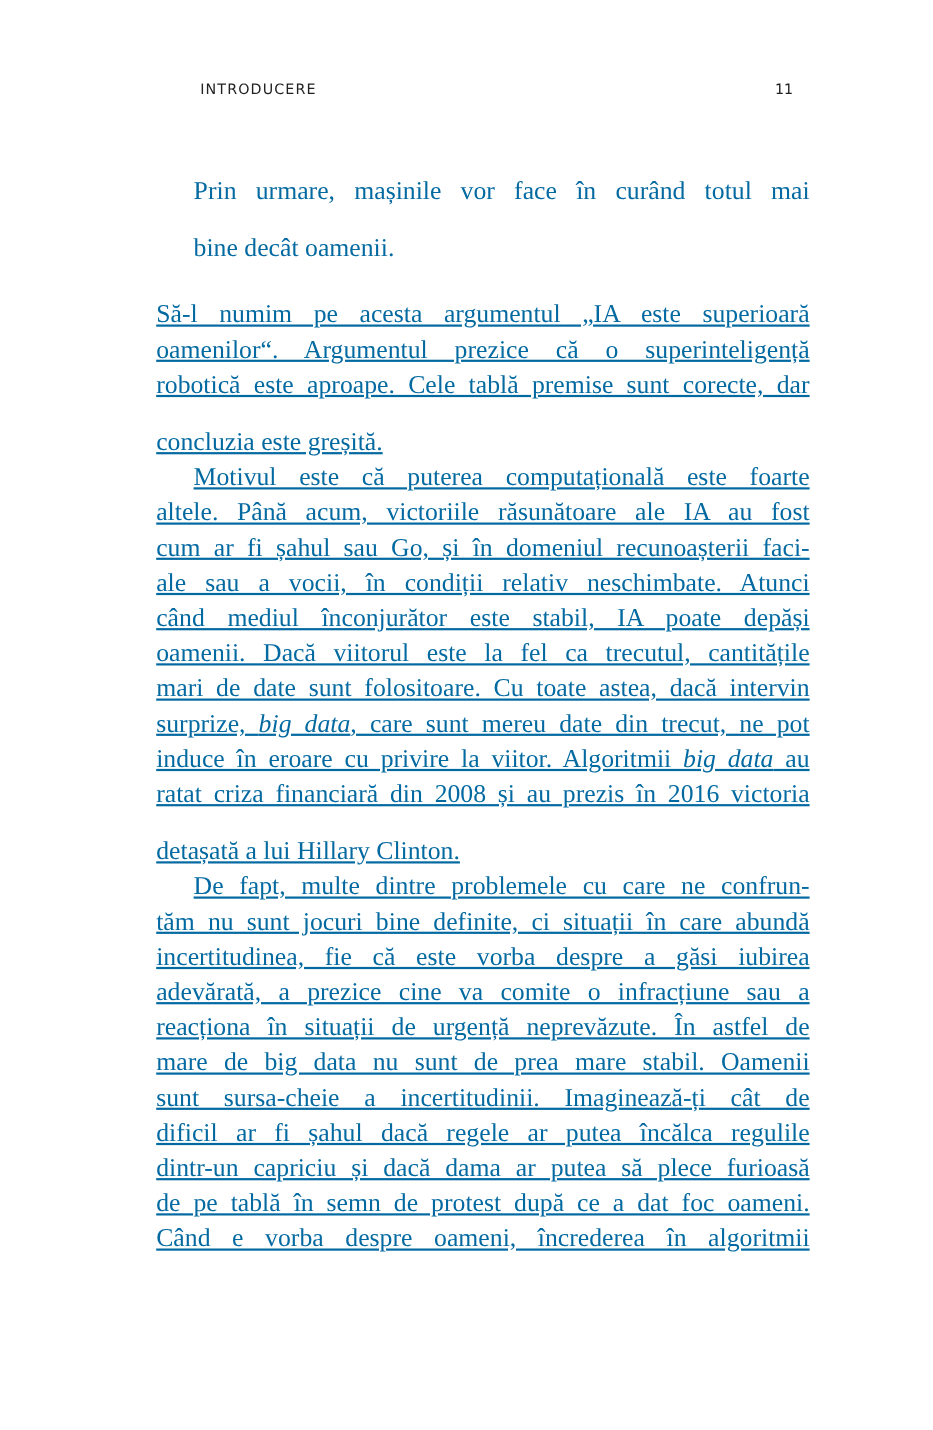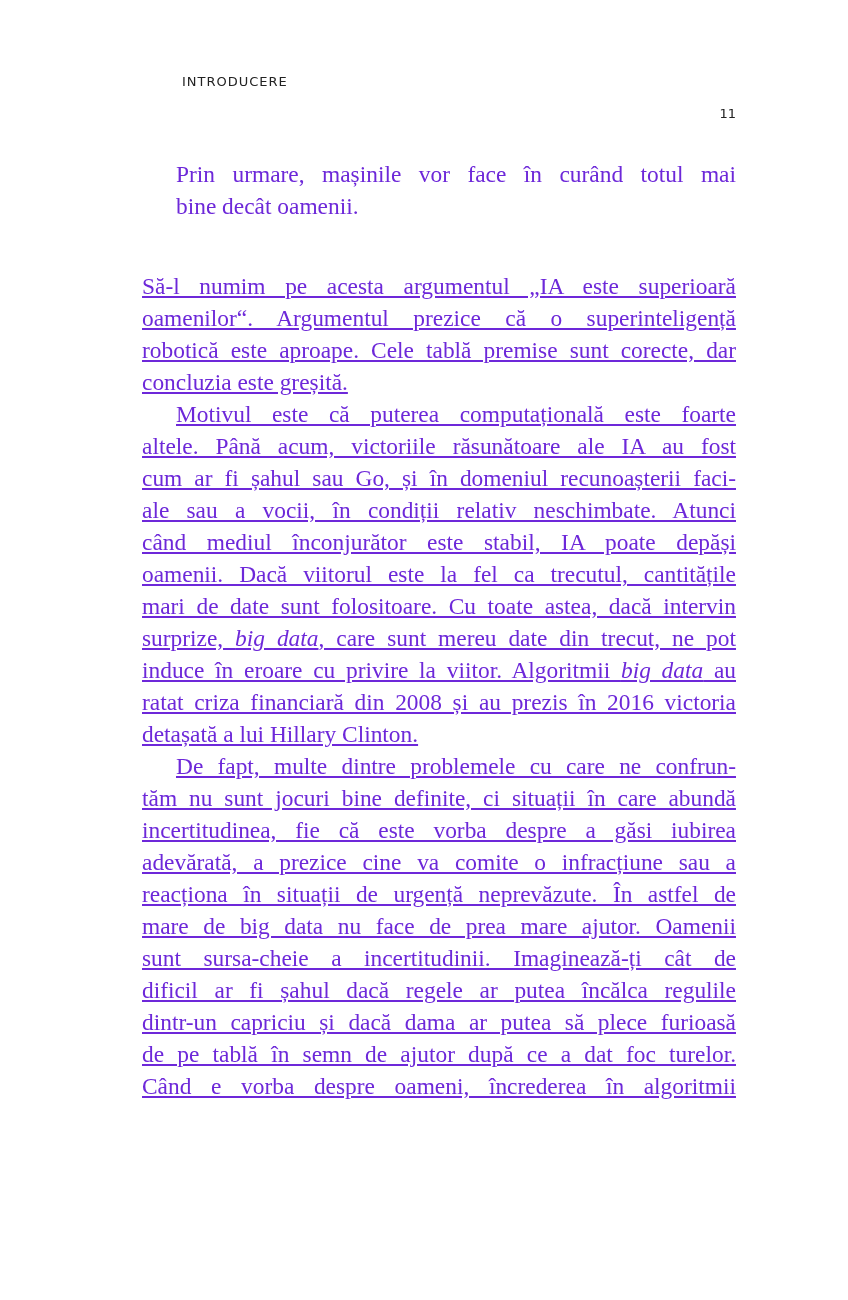--- a/index.html
+++ b/index.html
@@ -3,28 +3,28 @@
 <meta charset="utf-8">
 <style>
   html, body { margin: 0; padding: 0; background: #ffffff; }
   body { width: 848px; height: 1300px; position: relative; overflow: hidden; color: #1d1a18; }
   .running-head {
     position: absolute; top: 74px; left: 142px; width: 594px; height: 20px;
     font-family: "DejaVu Sans", sans-serif; font-size: 13px; letter-spacing: 1px;
     color: #222;
   }
   .running-head .title { position: absolute; left: 0; top: 0; margin-left: 40px; }
-  .running-head .page { position: absolute; right: 0; top: 0; letter-spacing: 0; margin-top: 32px; }
+  .running-head .page { position: absolute; right: 15px; top: 0; letter-spacing: 0; }
   .text {
     position: absolute; left: 142px; width: 594px;
     font-family: "Liberation Serif", "DejaVu Serif", serif;
-    font-size: 23.4px; line-height: 32px; color: #6d28d9;
+    font-size: 23.4px; line-height: 32px; color: #0369a1;
   }
   .line { display: block; height: 32px; white-space: nowrap; text-align: justify; text-align-last: justify; }
-  .line.last { text-align-last: left; }
+  .line.last { text-align-last: left; margin-top: 20px; }
   .quote { top: 158px; left: 176px; width: 560px; }
   .para1 { top: 270px; text-decoration: underline; }
   .indent { padding-left: 34px; }
   em { font-style: italic; }
 </style>
 </head>
 <body>
 
 <div class="running-head">
   <span class="title">INTRODUCERE</span>
@@ -52,19 +52,19 @@
   <span class="line"><span>surprize, </span><em>big data</em><span>, care sunt mereu date din trecut, ne pot</span></span>
   <span class="line"><span>induce în eroare cu privire la viitor. Algoritmii </span><em>big data</em><span> au</span></span>
   <span class="line">ratat criza financiară din 2008 și au prezis în 2016 victoria</span>
   <span class="line last">detașată a lui Hillary Clinton.</span>
 
   <span class="line indent">De fapt, multe dintre problemele cu care ne confrun-</span>
   <span class="line">tăm nu sunt jocuri bine definite, ci situații în care abundă</span>
   <span class="line">incertitudinea, fie că este vorba despre a găsi iubirea</span>
   <span class="line">adevărată, a prezice cine va comite o infracțiune sau a</span>
   <span class="line">reacționa în situații de urgență neprevăzute. În astfel de</span>
-  <span class="line">mare de big data nu face de prea mare ajutor. Oamenii</span>
+  <span class="line">mare de big data nu sunt de prea mare stabil. Oamenii</span>
   <span class="line">sunt sursa-cheie a incertitudinii. Imaginează-ți cât de</span>
   <span class="line">dificil ar fi șahul dacă regele ar putea încălca regulile</span>
   <span class="line">dintr-un capriciu și dacă dama ar putea să plece furioasă</span>
-  <span class="line">de pe tablă în semn de ajutor după ce a dat foc turelor.</span>
+  <span class="line">de pe tablă în semn de protest după ce a dat foc oameni.</span>
   <span class="line">Când e vorba despre oameni, încrederea în algoritmii</span>
 </div>
 
 </body></html>

